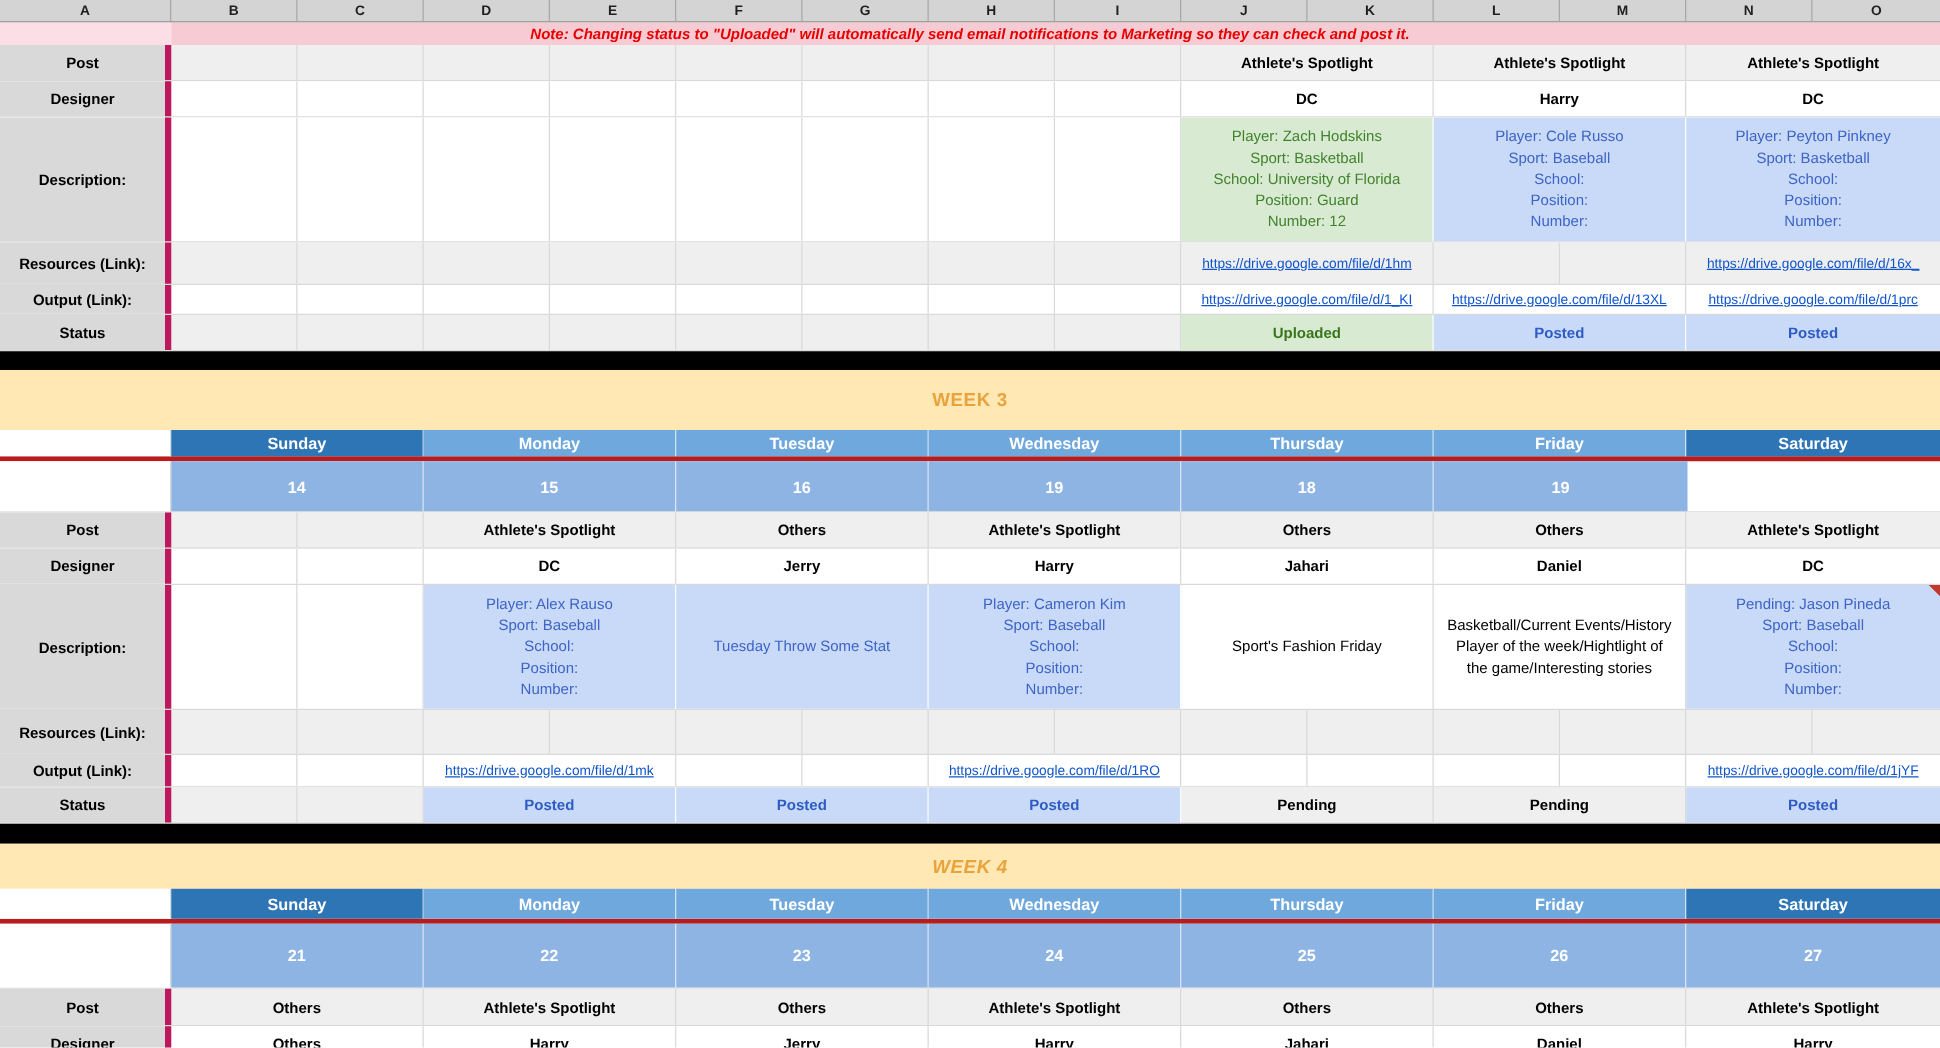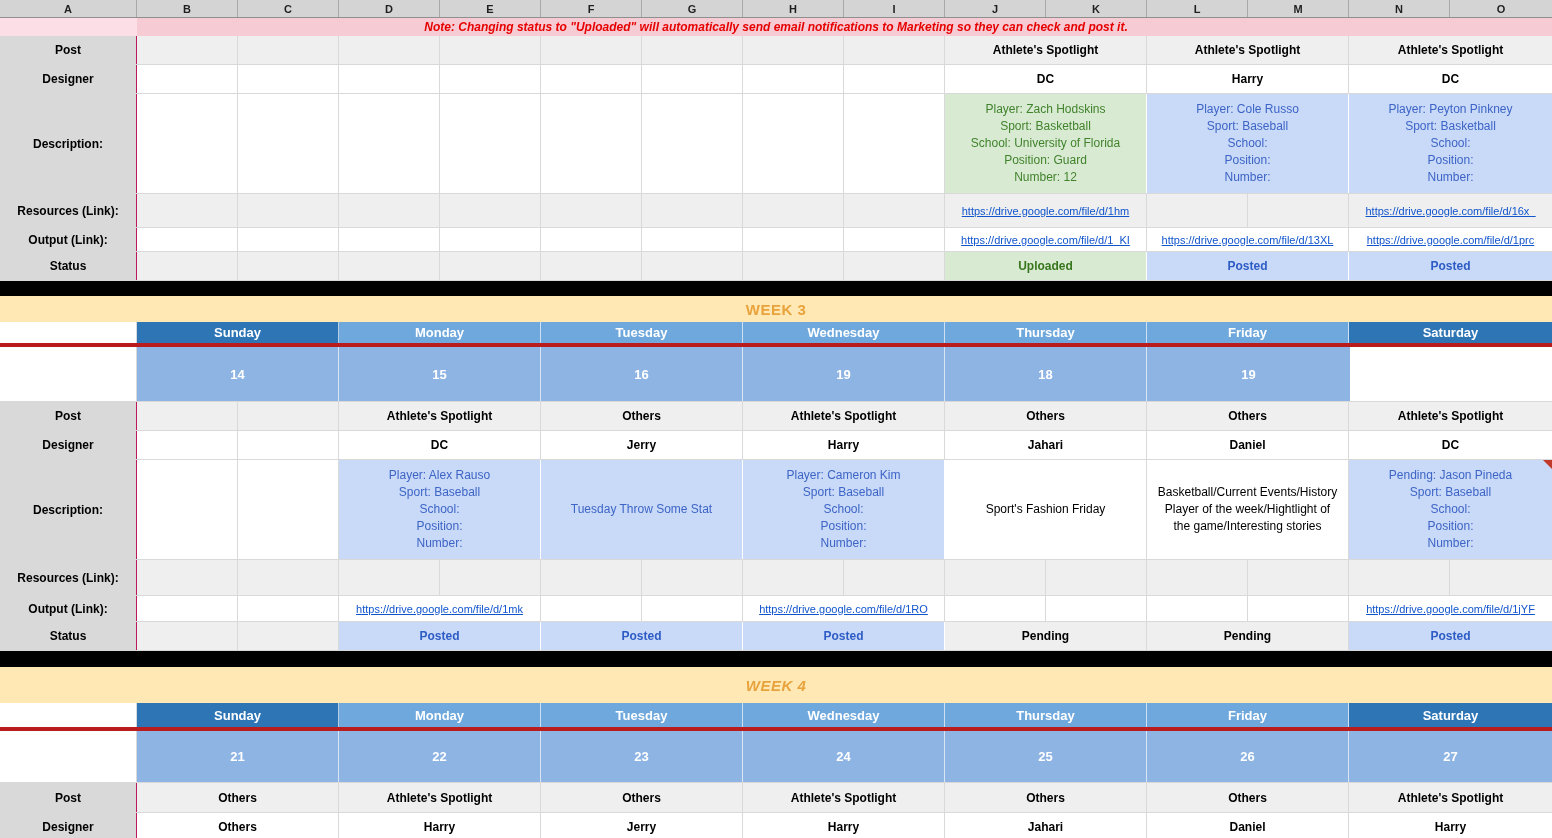--- a/index.html
+++ b/index.html
@@ -30,21 +30,21 @@
   .note-row{height:18px}
   .note-a{width:137px;flex:none;background:#FBDEE6}
   .note-body{flex:1;background:var(--note-bg)}
   .note-text{position:absolute;left:0;top:0;right:0;bottom:0;display:flex;align-items:center;justify-content:center;
     font-size:12px;font-weight:700;font-style:italic;color:var(--note-text)}
 
   
   .body-row{border-bottom:1px solid var(--grid)}
   .gray-row{background:var(--row-gray)}
   .white-row{background:#fff}
-  .label-cell{background:var(--label-bg);border-right:1px solid #be185d;font-size:12px;font-weight:700;color:#000;text-align:right}
+  .label-cell{background:var(--label-bg);border-right:5px solid #be185d;font-size:12px;font-weight:700;color:#000;text-align:right}
   .blank-a{background:#fff;border-right:1px solid var(--grid)}
   .bold-text{font-size:12px;font-weight:700;color:#000}
   .split::after{content:"";position:absolute;left:100px;top:0;bottom:0;width:1px;background:var(--grid)}
 
   .desc-lines{display:flex;flex-direction:column;align-items:center;justify-content:center;width:100%;
     font-size:12px;line-height:17px;text-align:center}
   .desc-blue{background:var(--desc-blue-bg);border-right:1px solid #fff}
   .desc-blue .desc-lines{color:var(--desc-blue-text)}
   .desc-green{background:var(--desc-green-bg);border-right:1px solid #fff}
   .desc-green .desc-lines{color:var(--desc-green-text)}
@@ -251,21 +251,21 @@
           <span class="status-text">Uploaded</span>
         </div>
         <div class="cell day-cell status-blue">
           <span class="status-text">Posted</span>
         </div>
         <div class="cell day-cell status-blue">
           <span class="status-text">Posted</span>
         </div>
       </div>
       <div class="row separator" style="height: 15px;"></div>
-      <div class="row banner-row" style="height: 26px;">
+      <div class="row banner-row" style="height: 48px;">
         <div class="cell banner-cell">
           <span class="banner-text">WEEK 3</span>
         </div>
       </div>
       <div class="row dayname-row" style="height: 25px;">
         <div class="cell col-a blank-a"></div>
         <div class="cell day-cell day-name day-dark">
           <span>Sunday</span>
         </div>
         <div class="cell day-cell day-name day-mid">
@@ -280,21 +280,21 @@
         <div class="cell day-cell day-name day-mid">
           <span>Thursday</span>
         </div>
         <div class="cell day-cell day-name day-mid">
           <span>Friday</span>
         </div>
         <div class="cell day-cell day-name day-dark">
           <span>Saturday</span>
         </div>
       </div>
-      <div class="row dates-row" style="height: 55px; text-align: center;">
+      <div class="row dates-row" style="height: 41px; text-align: center;">
         <div class="cell col-a blank-a"></div>
         <div class="cell day-cell date-cell">
           <span class="date-text">14</span>
         </div>
         <div class="cell day-cell date-cell">
           <span class="date-text">15</span>
         </div>
         <div class="cell day-cell date-cell">
           <span class="date-text">16</span>
         </div>

